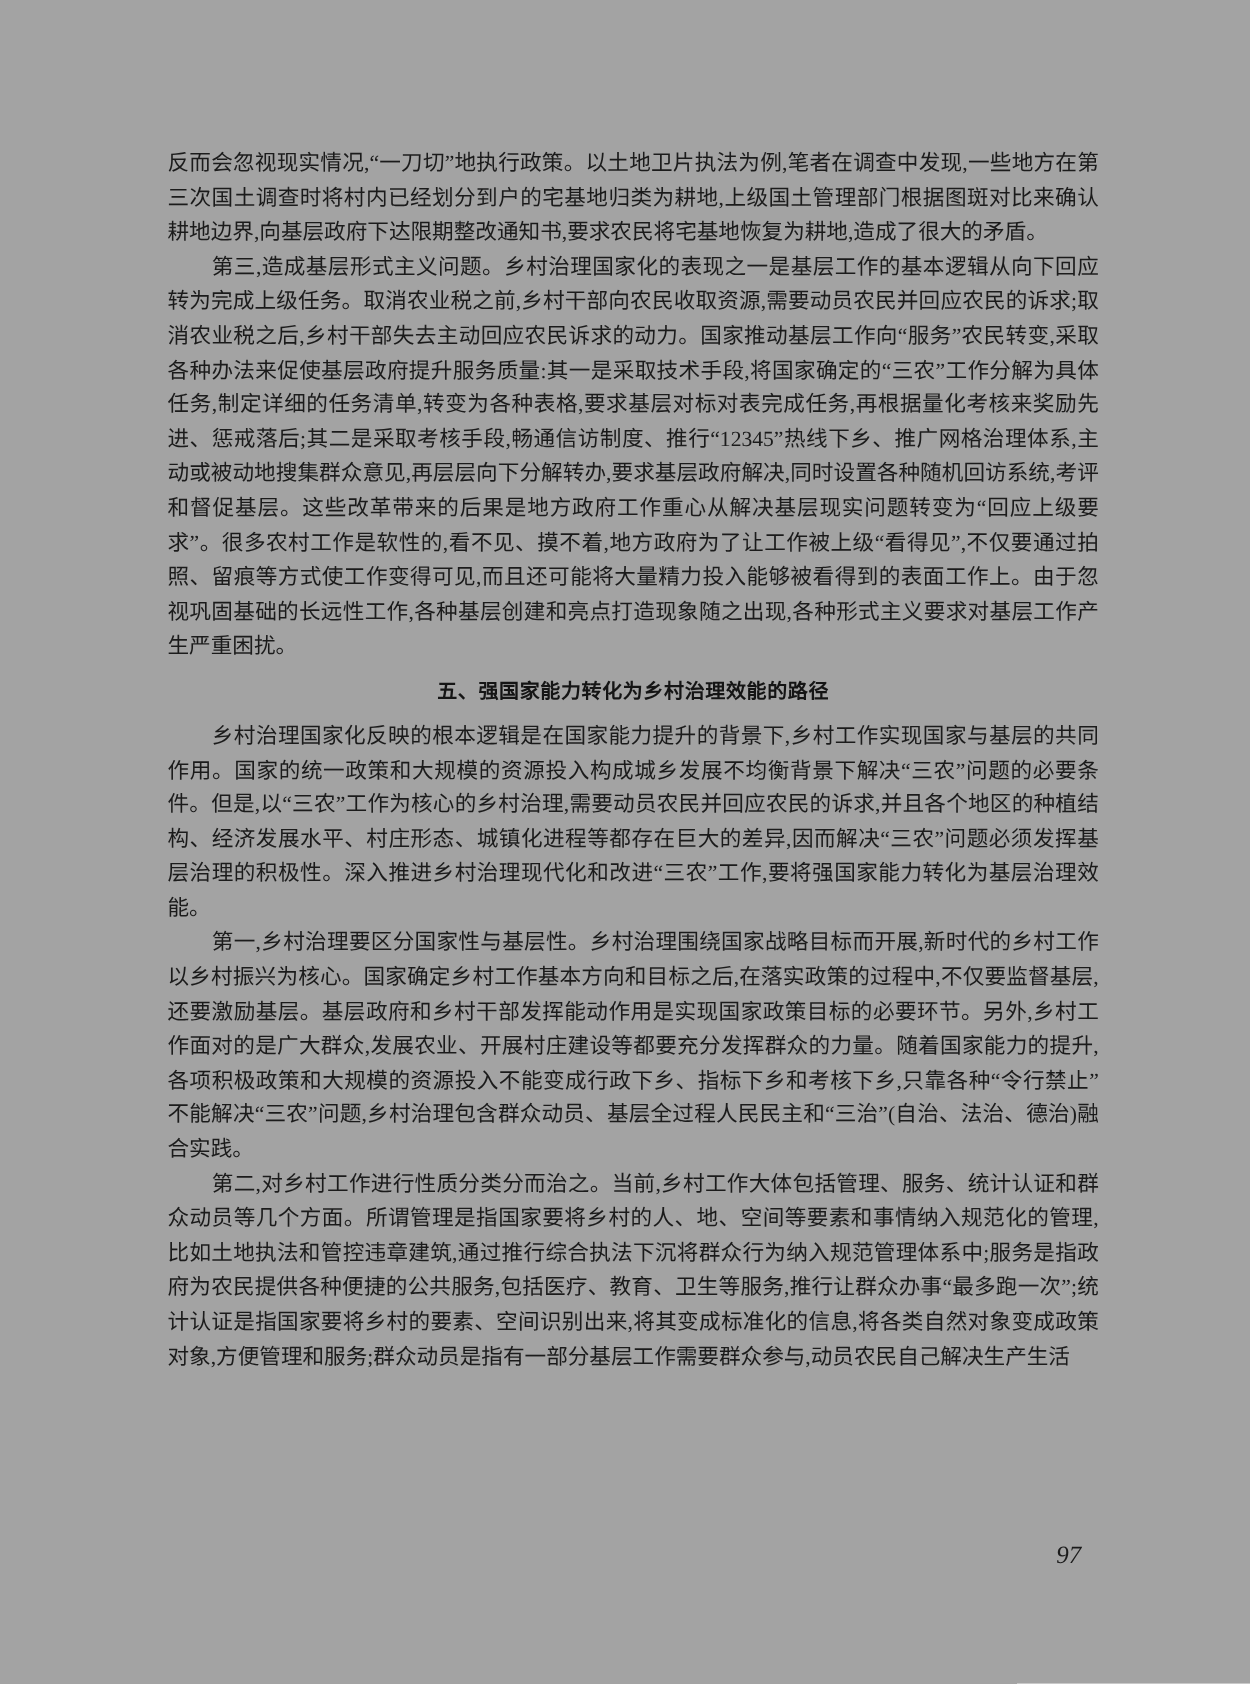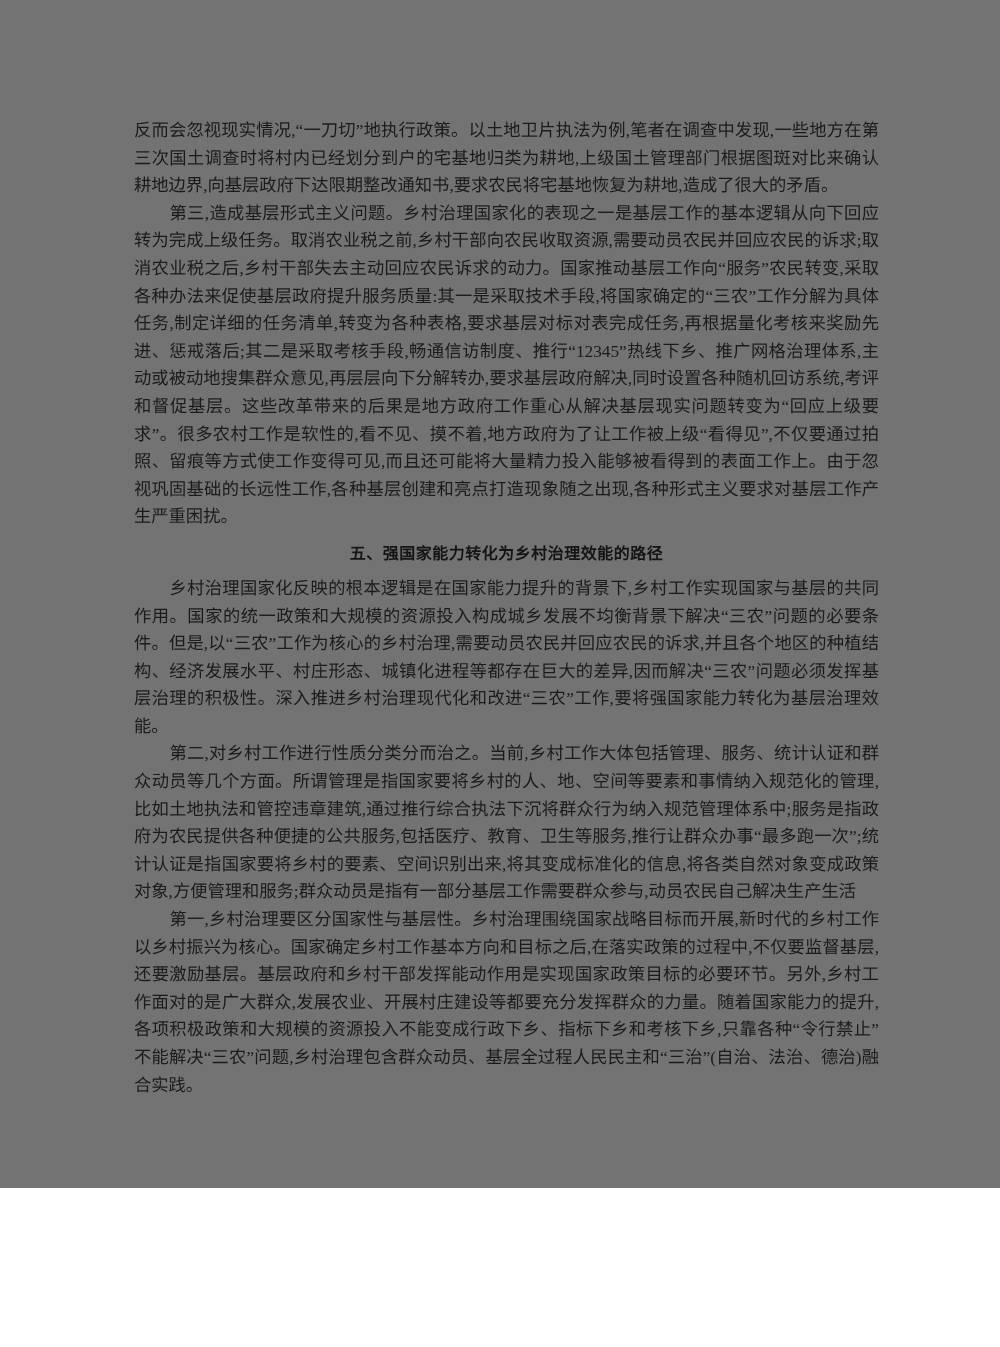--- a/index.html
+++ b/index.html
@@ -3,22 +3,22 @@
 <meta charset="utf-8">
 <style>
   html, body {
     margin: 0;
     padding: 0;
     background: #ffffff;
   }
   .page {
     position: relative;
     width: 1000px;
-    height: 1188px;
-    background: #737373;
+    height: 1347px;
+    background: #a3a3a3;
     margin: 0 auto;
     overflow: hidden;
     color: #1b1b1b;
   }
   .body-text {
     position: absolute;
     left: 134px;
     top: 117px;
     width: 745px;
     font-family: "Liberation Serif", "DejaVu Serif", serif;
@@ -62,17 +62,17 @@
 </style>
 </head>
 <body>
 
 <div class="page">
   <main class="body-text">
     <p class="par">反而会忽视现实情况,“一刀切”地执行政策。以土地卫片执法为例,笔者在调查中发现,一些地方在第三次国土调查时将村内已经划分到户的宅基地归类为耕地,上级国土管理部门根据图斑对比来确认耕地边界,向基层政府下达限期整改通知书,要求农民将宅基地恢复为耕地,造成了很大的矛盾。</p>
     <p class="par indent">第三,造成基层形式主义问题。乡村治理国家化的表现之一是基层工作的基本逻辑从向下回应转为完成上级任务。取消农业税之前,乡村干部向农民收取资源,需要动员农民并回应农民的诉求;取消农业税之后,乡村干部失去主动回应农民诉求的动力。国家推动基层工作向“服务”农民转变,采取各种办法来促使基层政府提升服务质量:其一是采取技术手段,将国家确定的“三农”工作分解为具体任务,制定详细的任务清单,转变为各种表格,要求基层对标对表完成任务,再根据量化考核来奖励先进、惩戒落后;其二是采取考核手段,畅通信访制度、推行“12345”热线下乡、推广网格治理体系,主动或被动地搜集群众意见,再层层向下分解转办,要求基层政府解决,同时设置各种随机回访系统,考评和督促基层。这些改革带来的后果是地方政府工作重心从解决基层现实问题转变为“回应上级要求”。很多农村工作是软性的,看不见、摸不着,地方政府为了让工作被上级“看得见”,不仅要通过拍照、留痕等方式使工作变得可见,而且还可能将大量精力投入能够被看得到的表面工作上。由于忽视巩固基础的长远性工作,各种基层创建和亮点打造现象随之出现,各种形式主义要求对基层工作产生严重困扰。</p>
     <h2 class="section-heading">五、强国家能力转化为乡村治理效能的路径</h2>
     <p class="par indent">乡村治理国家化反映的根本逻辑是在国家能力提升的背景下,乡村工作实现国家与基层的共同作用。国家的统一政策和大规模的资源投入构成城乡发展不均衡背景下解决“三农”问题的必要条件。但是,以“三农”工作为核心的乡村治理,需要动员农民并回应农民的诉求,并且各个地区的种植结构、经济发展水平、村庄形态、城镇化进程等都存在巨大的差异,因而解决“三农”问题必须发挥基层治理的积极性。深入推进乡村治理现代化和改进“三农”工作,要将强国家能力转化为基层治理效能。</p>
+    <p class="par indent">第一,乡村治理要区分国家性与基层性。乡村治理围绕国家战略目标而开展,新时代的乡村工作以乡村振兴为核心。国家确定乡村工作基本方向和目标之后,在落实政策的过程中,不仅要监督基层,还要激励基层。基层政府和乡村干部发挥能动作用是实现国家政策目标的必要环节。另外,乡村工作面对的是广大群众,发展农业、开展村庄建设等都要充分发挥群众的力量。随着国家能力的提升,各项积极政策和大规模的资源投入不能变成行政下乡、指标下乡和考核下乡,只靠各种“令行禁止”不能解决“三农”问题,乡村治理包含群众动员、基层全过程人民民主和“三治”(自治、法治、德治)融合实践。</p>
     <p class="par indent">第二,对乡村工作进行性质分类分而治之。当前,乡村工作大体包括管理、服务、统计认证和群众动员等几个方面。所谓管理是指国家要将乡村的人、地、空间等要素和事情纳入规范化的管理,比如土地执法和管控违章建筑,通过推行综合执法下沉将群众行为纳入规范管理体系中;服务是指政府为农民提供各种便捷的公共服务,包括医疗、教育、卫生等服务,推行让群众办事“最多跑一次”;统计认证是指国家要将乡村的要素、空间识别出来,将其变成标准化的信息,将各类自然对象变成政策对象,方便管理和服务;群众动员是指有一部分基层工作需要群众参与,动员农民自己解决生产生活</p>
-    <p class="par indent">第一,乡村治理要区分国家性与基层性。乡村治理围绕国家战略目标而开展,新时代的乡村工作以乡村振兴为核心。国家确定乡村工作基本方向和目标之后,在落实政策的过程中,不仅要监督基层,还要激励基层。基层政府和乡村干部发挥能动作用是实现国家政策目标的必要环节。另外,乡村工作面对的是广大群众,发展农业、开展村庄建设等都要充分发挥群众的力量。随着国家能力的提升,各项积极政策和大规模的资源投入不能变成行政下乡、指标下乡和考核下乡,只靠各种“令行禁止”不能解决“三农”问题,乡村治理包含群众动员、基层全过程人民民主和“三治”(自治、法治、德治)融合实践。</p>
   </main>
   <div class="page-number">97</div>
 </div>
 
 </body></html>

